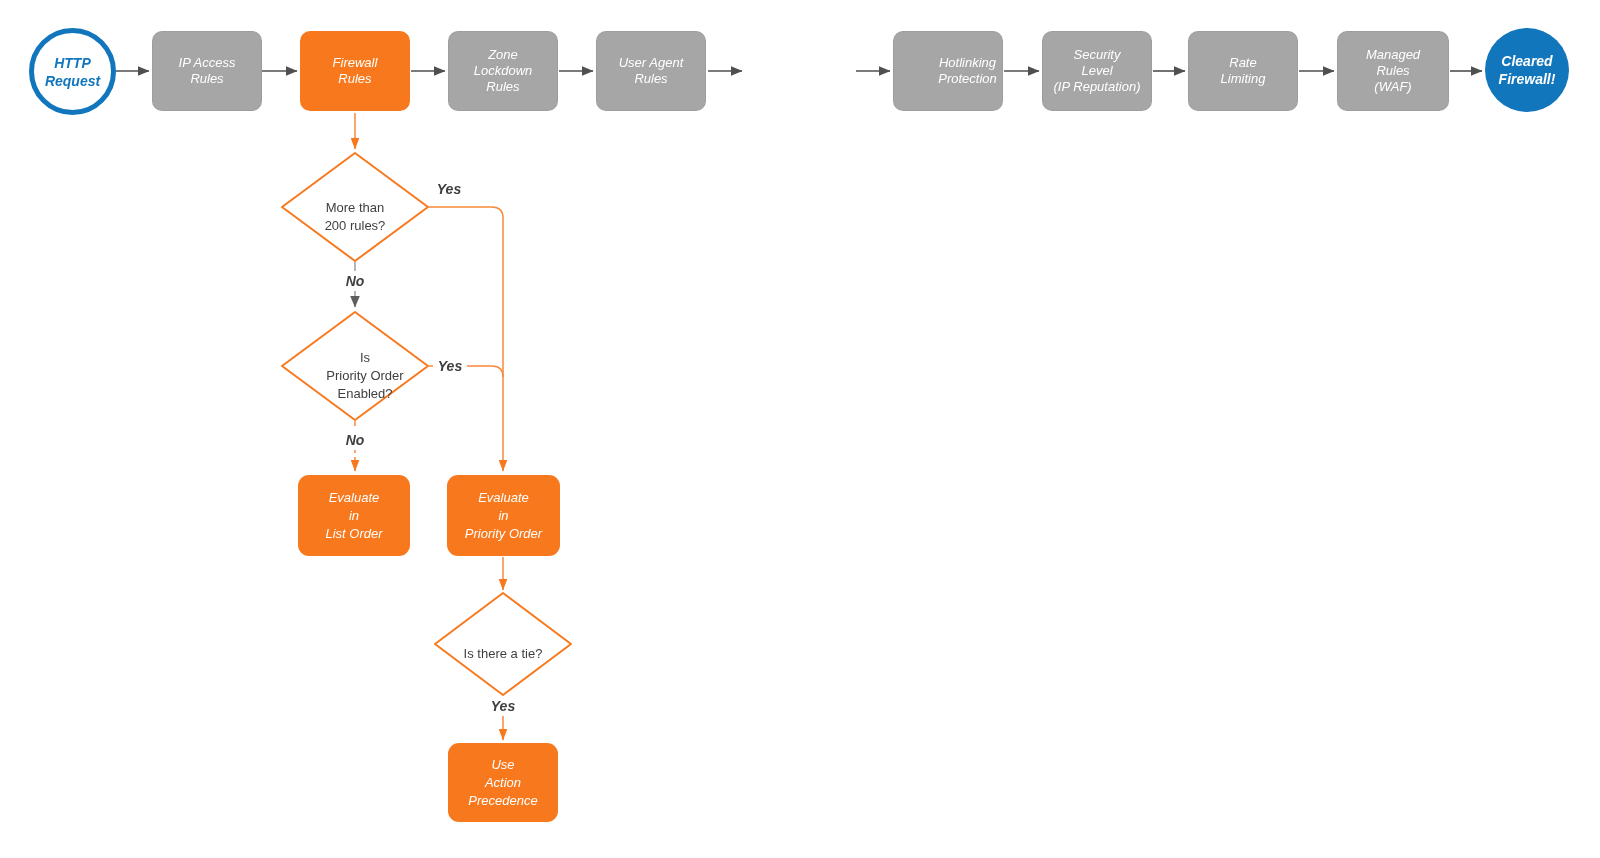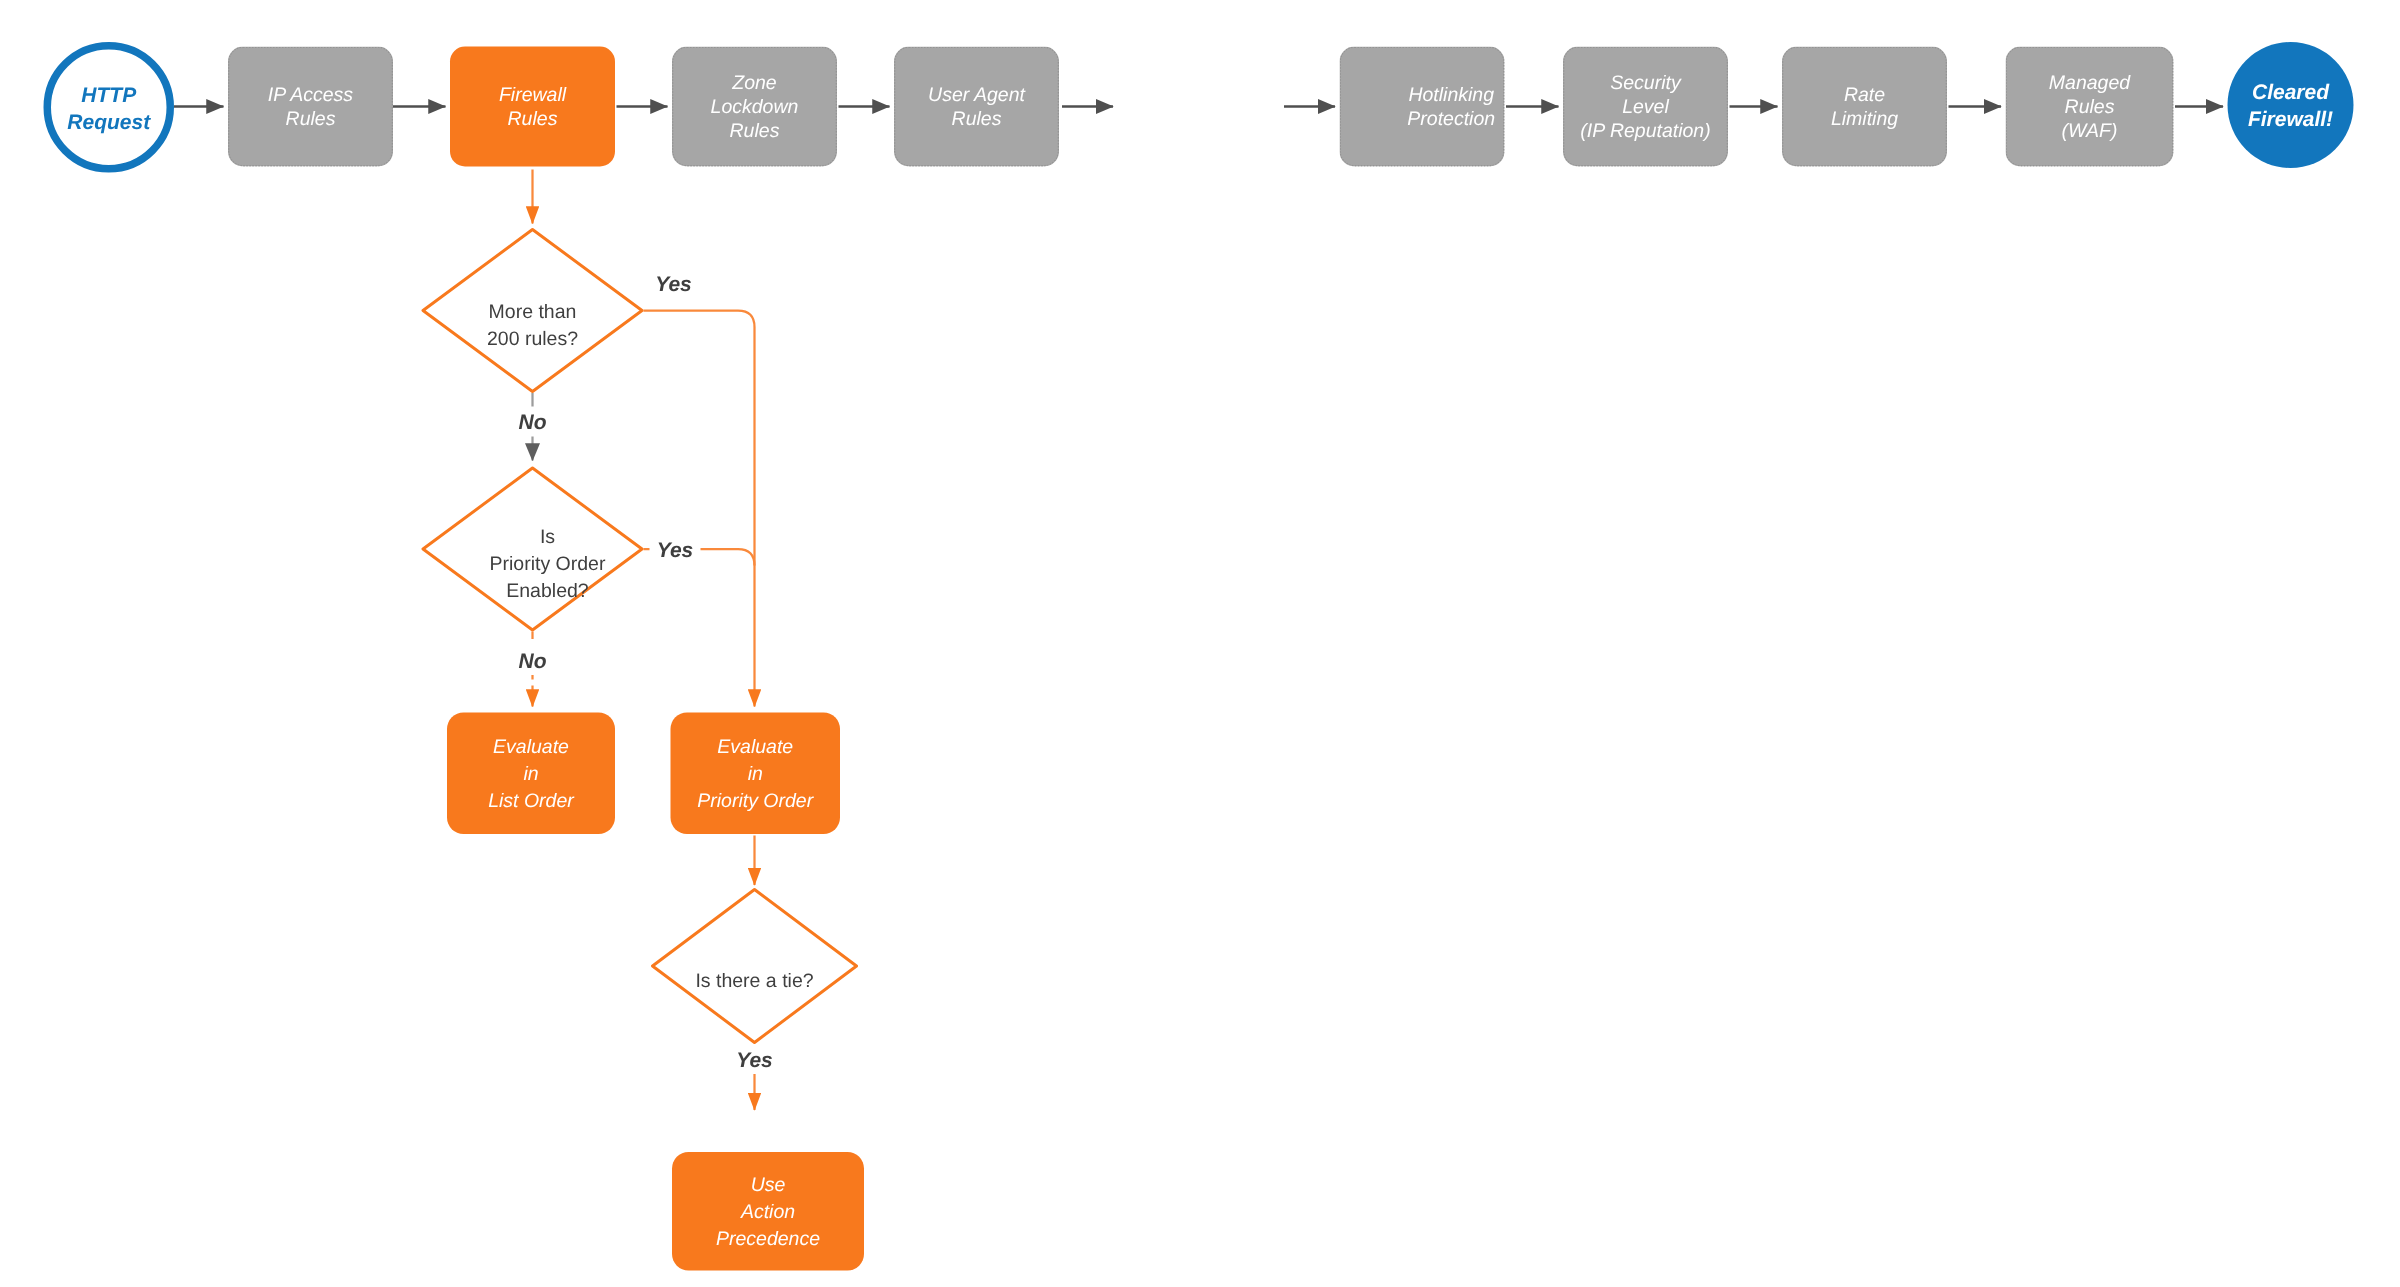--- a/index.html
+++ b/index.html
@@ -144,21 +144,21 @@
 Priority Order
 Enabled?</div>
   <div class="diamond-label" style="left:437px;top:632px;width:132px;height:24px;">Is there a tie?</div>
 
   <div class="action" style="left:298px;top:475px;width:112px;height:81px;">Evaluate
 in
 List Order</div>
   <div class="action" style="left:447px;top:475px;width:113px;height:81px;">Evaluate
 in
 Priority Order</div>
-  <div class="action" style="left:448px;top:743px;width:128px;height:79px;margin-top:25px;">Use
+  <div class="action" style="left:448px;top:743px;width:110px;height:79px;">Use
 Action
 Precedence</div>
 
   <div class="edge-label" style="left:431px;top:179px;width:36px;height:20px;">Yes</div>
   <div class="edge-label masked" style="left:339px;top:271px;width:32px;height:20px;">No</div>
   <div class="edge-label masked" style="left:433px;top:356px;width:34px;height:20px;">Yes</div>
   <div class="edge-label masked" style="left:339px;top:430px;width:32px;height:20px;">No</div>
   <div class="edge-label masked" style="left:485px;top:696px;width:36px;height:20px;">Yes</div>
 
 </div>

